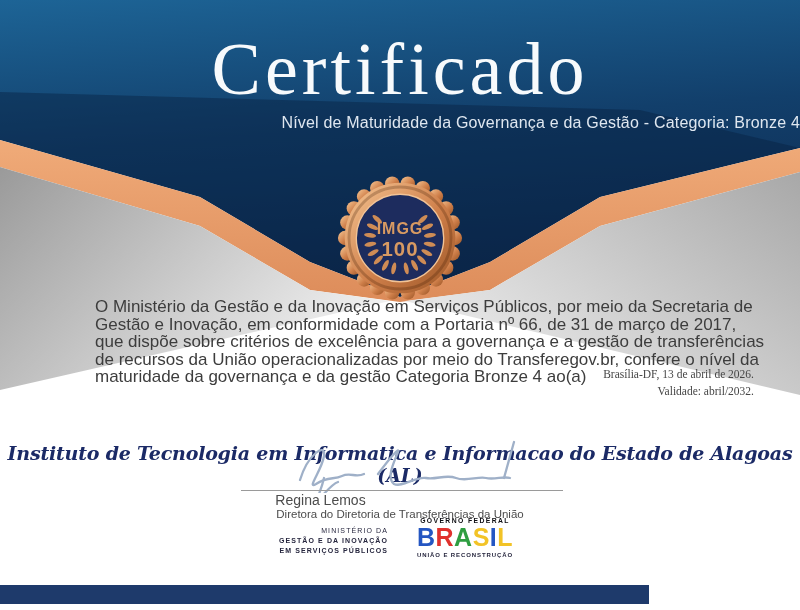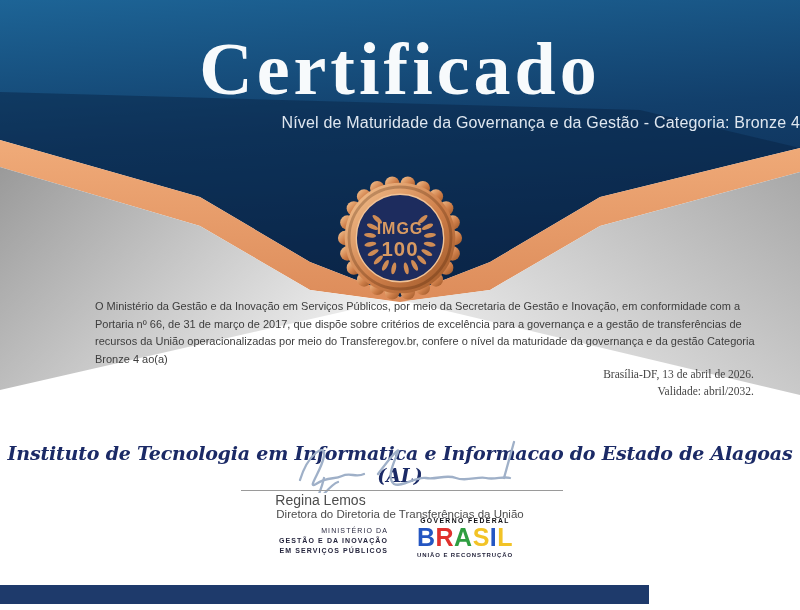--- a/index.html
+++ b/index.html
@@ -2,25 +2,25 @@
 <html><head>
 <meta charset="utf-8">
 <style>
   html,body{margin:0;padding:0;background:#ffffff;}
   #canvas{position:relative;width:800px;height:610px;overflow:hidden;background:#ffffff;
           font-family:"Liberation Sans",sans-serif;}
   #bg{position:absolute;left:0;top:0;width:800px;height:610px;}
   .abs{position:absolute;}
   .title{left:0;top:30px;width:800px;text-align:center;color:#f7fafc;
          font-family:"Liberation Serif",serif;font-size:74px;line-height:78px;
-         letter-spacing:4px;font-weight:700;}
+         letter-spacing:4px;font-weight:400;}
   .subtitle{left:0;top:114px;width:800px;text-align:right;color:#dfe7f0;
             font-size:16px;letter-spacing:.2px;}
   .seal-svg{left:332px;top:170px;width:136px;height:136px;}
-  .body-par{left:95px;top:298px;width:672px;color:#3d3d3d;font-size:11px;
+  .body-par{left:95px;top:298px;width:672px;color:#3d3d3d;font-size:17px;
             line-height:17.6px;text-align:left;}
   .dates{right:46px;top:366px;text-align:right;color:#454545;font-size:11.5px;line-height:16.5px;font-family:Liberation Serif, serif;}
   .recipient{left:0;top:410px;width:800px;text-align:center;color:#1b2a66;
              font-family:"DejaVu Serif",serif;font-style:italic;font-weight:bold;
              font-size:19px;letter-spacing:-.2px;margin-top:32px;}
   .sig-svg{left:238px;top:438px;width:330px;height:55px;}
   .sig-line{left:241px;top:490px;width:322px;height:0;border-top:1px solid #9a9a9a;}
   .signer-name{left:0;top:492px;width:641px;text-align:center;color:#4c4c4c;font-size:14px;}
   .signer-role{left:0;top:508px;width:800px;text-align:center;color:#4c4c4c;font-size:11.5px;}
   .ministry{right:412px;top:526px;text-align:right;color:#26263e;font-size:7px;

